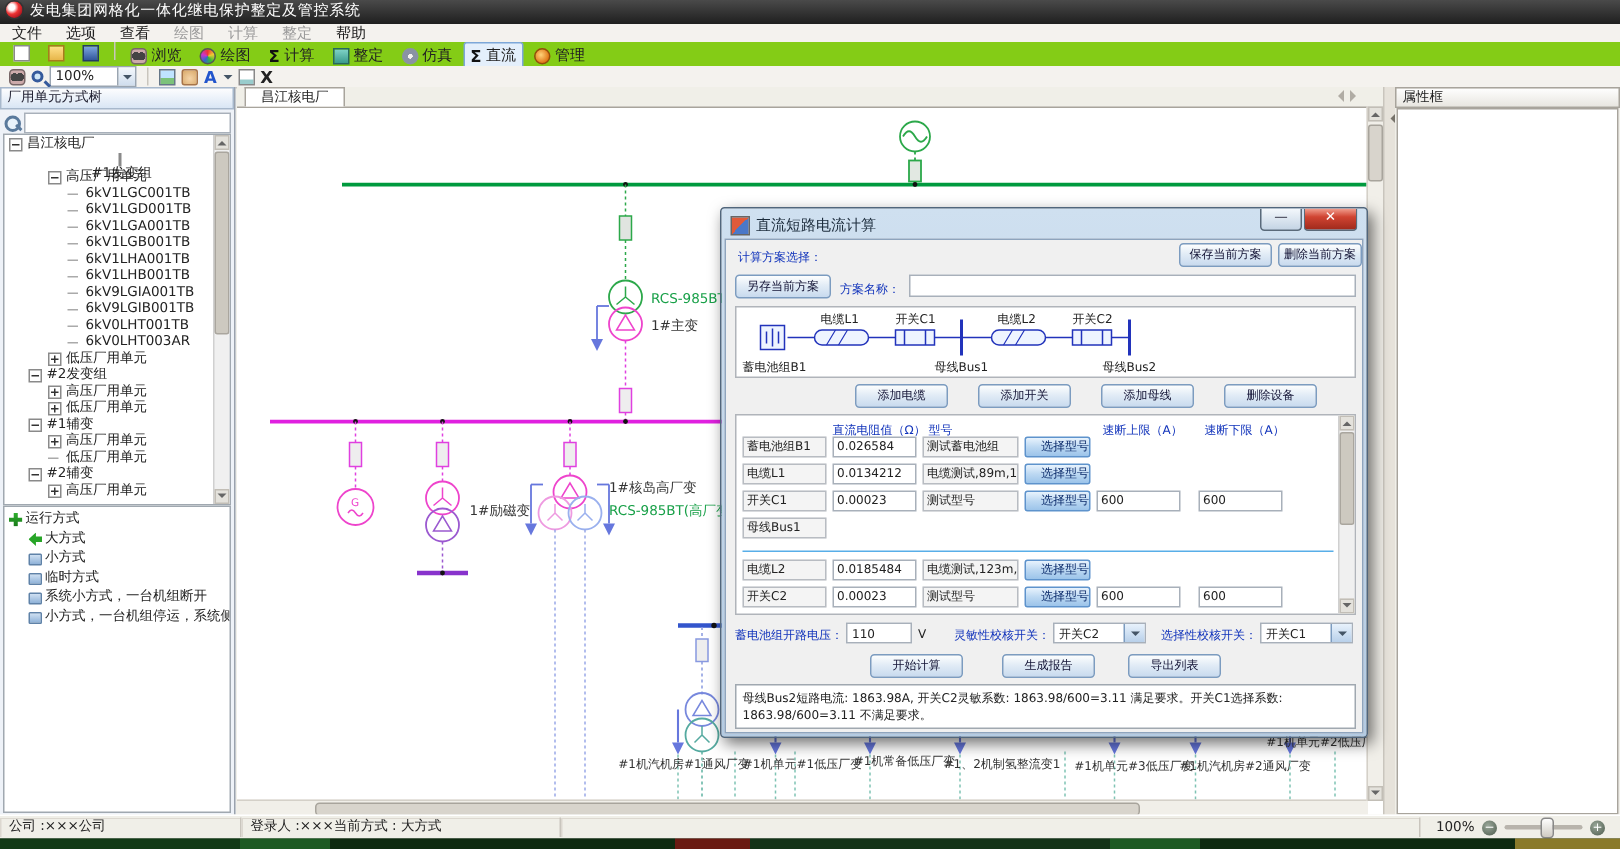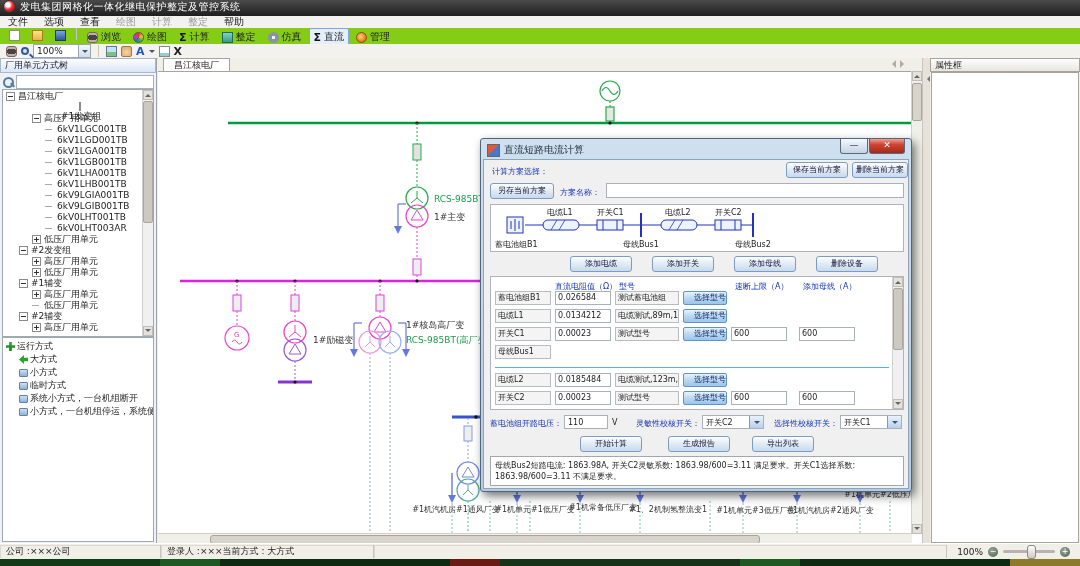--- a/index.html
+++ b/index.html
@@ -586,21 +586,21 @@
     <span class="dbtn" style="left:86px;top:96px;width:62px;">添加电缆</span>
     <span class="dbtn" style="left:168px;top:96px;width:62px;">添加开关</span>
     <span class="dbtn" style="left:250px;top:96px;width:62px;">添加母线</span>
     <span class="dbtn" style="left:332px;top:96px;width:62px;">删除设备</span>
 
     <div class="groupbox" style="left:6px;top:116px;width:414px;height:134px;overflow:hidden;">
       <span class="blab" style="left:14px;top:4px;margin-top:32px;">设备名称</span>
       <span class="blab" style="left:64px;top:4px;">直流电阻值（Ω）</span>
       <span class="blab" style="left:128px;top:4px;">型号</span>
       <span class="blab" style="left:244px;top:4px;">速断上限（A）</span>
-      <span class="blab" style="left:312px;top:4px;">添加母线（A）</span>
+      <span class="blab" style="left:312px;top:4px;">速断下限（A）</span>
       <div id="tbl-rows">
           <span class="cell-g" style="left: 4px; top: 14px; width: 56px;">蓄电池组B1</span>
           <span class="cell-w" style="left: 64px; top: 14px; width: 56px;">0.026584</span>
           <span class="cell-g" style="left: 124px; top: 14px; width: 64px;">测试蓄电池组</span>
           <span class="selbtn" style="left: 192px; top: 14px; width: 44px;">选择型号</span>
           <span class="cell-g" style="left: 4px; top: 32px; width: 56px;">电缆L1</span>
           <span class="cell-w" style="left: 64px; top: 32px; width: 56px;">0.0134212</span>
           <span class="cell-g" style="left: 124px; top: 32px; width: 64px;">电缆测试,89m,1#</span>
           <span class="selbtn" style="left: 192px; top: 32px; width: 44px;">选择型号</span>
           <span class="cell-g" style="left: 4px; top: 50px; width: 56px;">开关C1</span>

